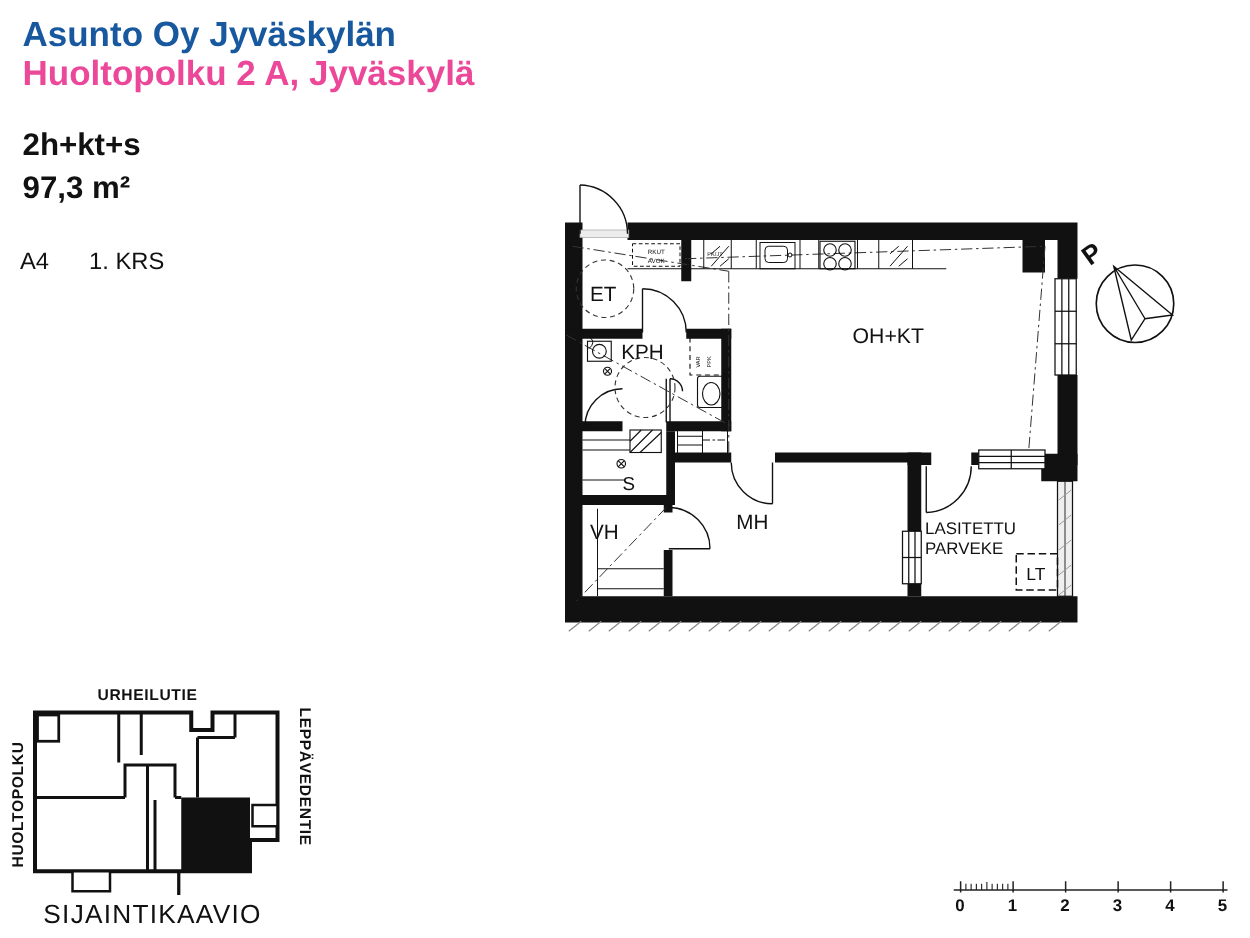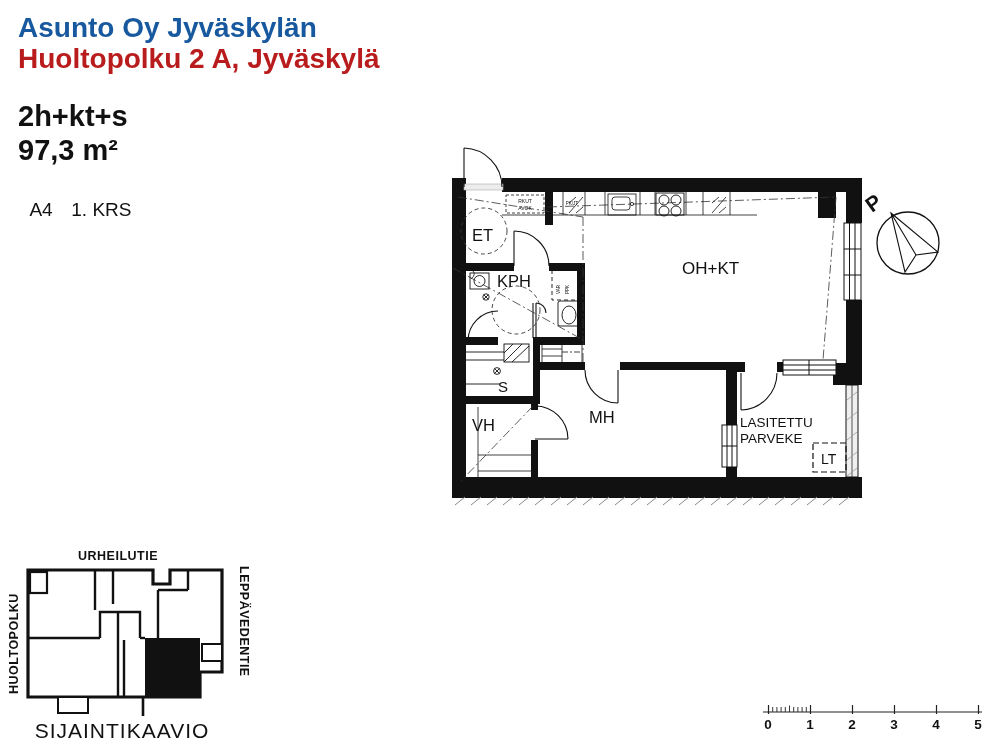--- a/index.html
+++ b/index.html
@@ -1,32 +1,32 @@
 <!DOCTYPE html>
 <html><head>
 <meta charset="utf-8">
 <style>
   html,body{margin:0;padding:0;background:#ffffff;}
   #page{position:relative;width:1000px;height:750px;background:#fff;overflow:hidden;
         font-family:"Liberation Sans",sans-serif;color:#111;}
   .hdr{position:absolute;left:18px;top:12px;font-size:28px;font-weight:bold;line-height:31px;}
-  .apt{position:absolute;left:18px;top:99px;font-size:29px;font-weight:bold;line-height:34px;color:#111;}
-  .meta{position:absolute;left:16px;top:199px;font-size:19px;color:#111;text-align:center;}
+  .apt{position:absolute;left:18px;top:99px;font-size:25px;font-weight:bold;line-height:34px;color:#111;}
+  .meta{position:absolute;left:16px;top:199px;font-size:19px;color:#111;}
   .meta .unit{display:inline-block;min-width:50px;}
   svg text{font-family:"Liberation Sans",sans-serif;fill:#111;}
   svg{position:absolute;left:0;top:0;}
 </style>
 </head>
 <body>
 
 <div id="page">
 
   <div class="hdr">
     <div class="blue-title" style="color: rgb(23, 88, 158);">Asunto Oy Jyväskylän</div>
-    <div class="blue-title" style="color: #b91c1c;">Huoltopolku 2 A, Jyväskylä</div>
+    <div class="blue-title" style="color: #ec4899;">Huoltopolku 2 A, Jyväskylä</div>
   </div>
   <div class="apt">
     <div>2h+kt+s</div>
     <div>97,3 m²</div>
   </div>
   <div class="meta">
     <span class="unit">A4</span>
     <span>1. KRS</span>
   </div>
 

